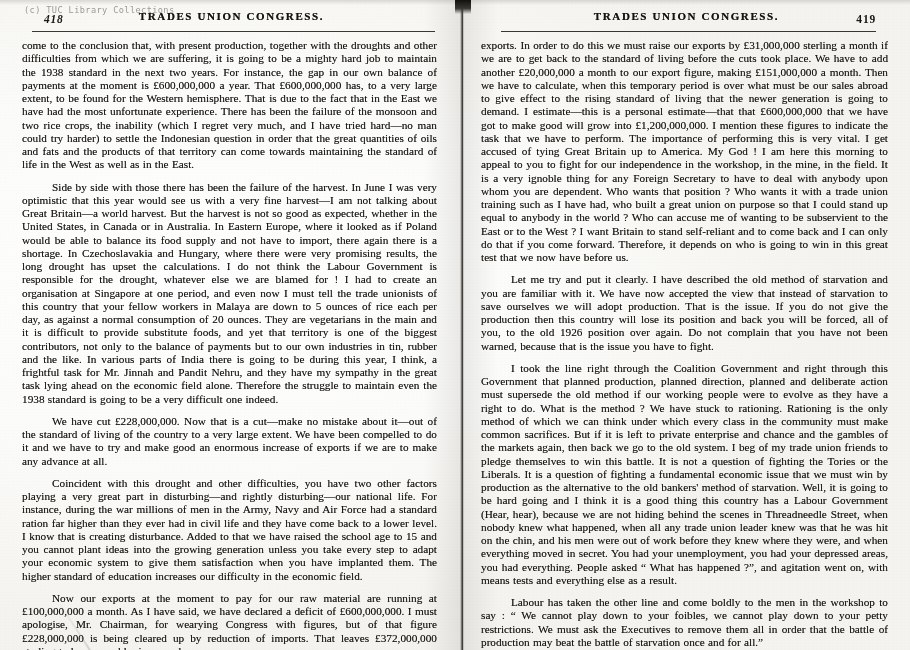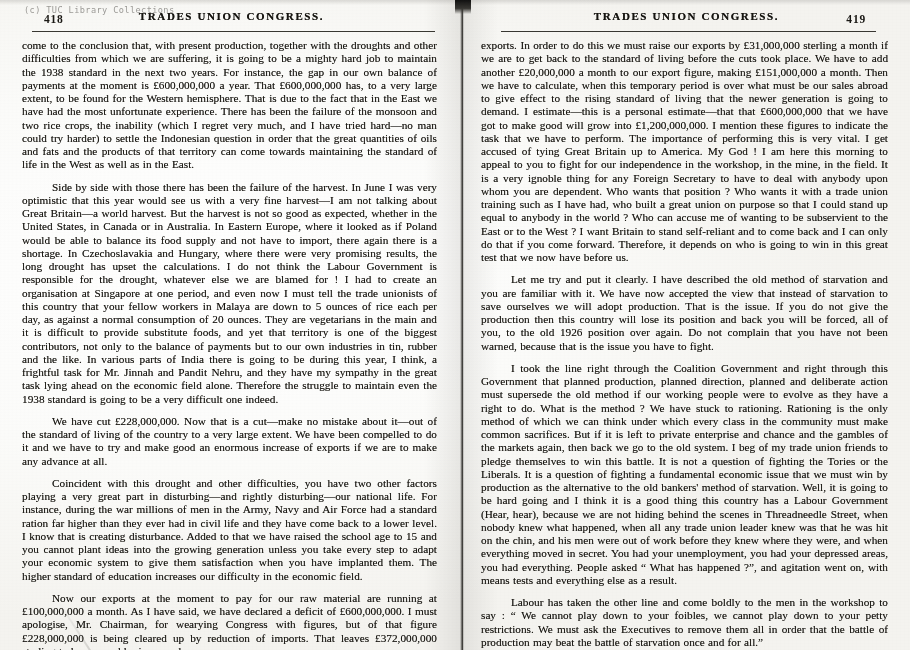--- a/index.html
+++ b/index.html
@@ -118,22 +118,22 @@
     text-shadow: 0 0 .6px rgba(20,18,12,.75);
   }
   .folio {
     position: absolute;
     top: 3px;
     font-weight: bold;
     font-size: 11.5px;
     letter-spacing: .8px;
     color: #1b1812;
   }
-  .folio.left  { left: 22px; }
-  .folio.right { right: 28px; }
+  .folio.left  { left: 22px; font-style: italic; }
+  .folio.right { right: 18px; }
 
   .rule {
     height: 0;
     border-top: 1.3px solid #26231c;
     margin: 2px 2px 0 2px;
     opacity: .9;
   }
   .page.right .rule { margin-left: 22px; margin-right: 18px; }
   .page.left  .rule { margin-left: 10px;  margin-right: 6px; }
 

